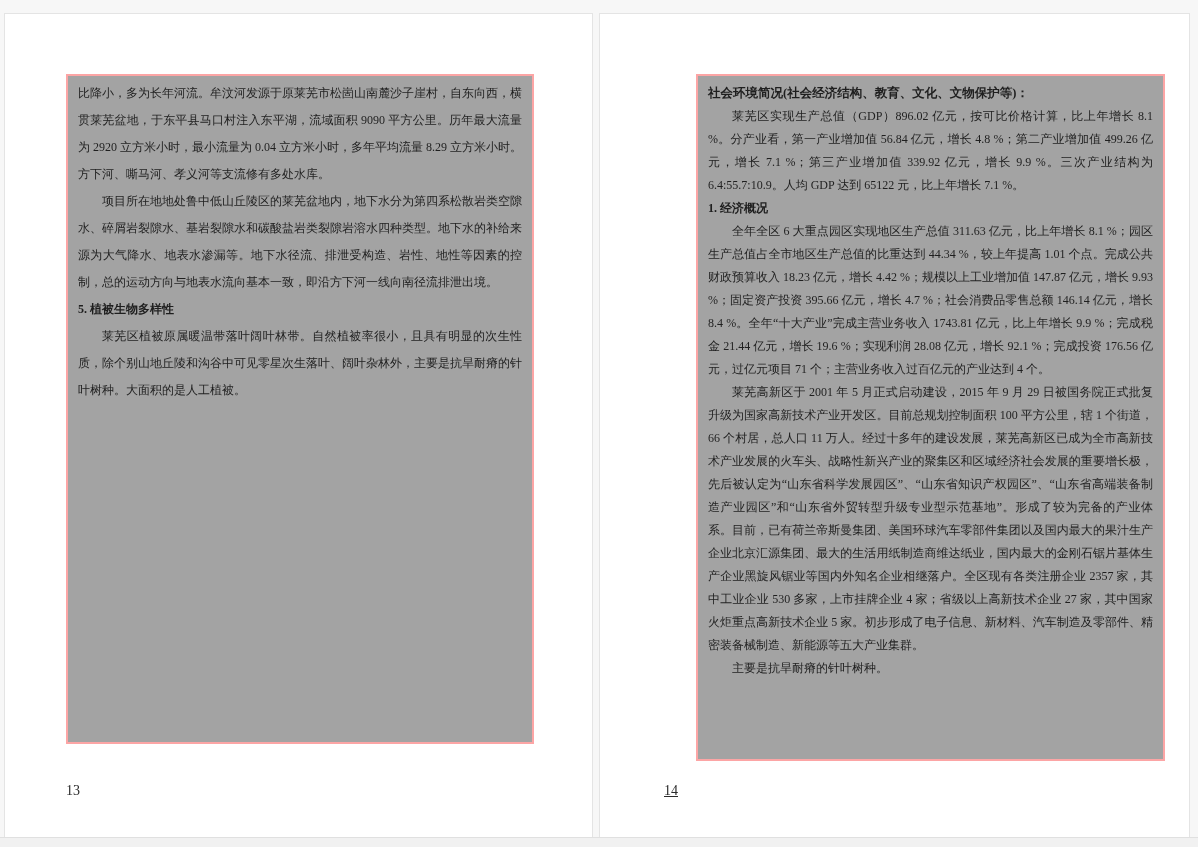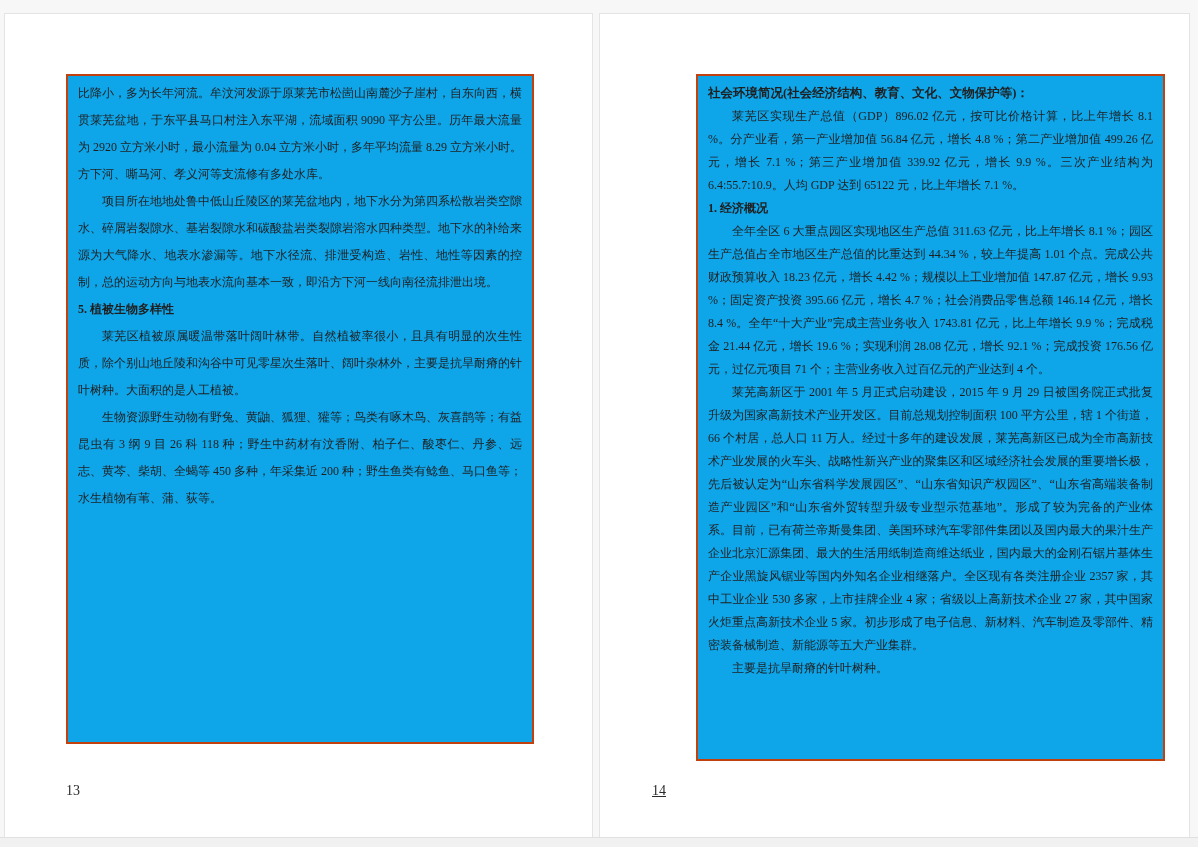--- a/index.html
+++ b/index.html
@@ -2,49 +2,48 @@
 <html><head>
 <meta charset="utf-8">
 <style>
   html,body{margin:0;padding:0;width:1198px;height:847px;overflow:hidden;
     background:#f7f7f7;font-family:"Liberation Serif","DejaVu Serif",serif;}
   .viewport{position:relative;width:1198px;height:847px;}
   .page{position:absolute;top:13px;height:825px;background:#ffffff;
     border:1px solid #e4e4e4;box-sizing:border-box;}
   .page-left{left:4px;width:589px;}
   .page-right{left:599px;width:591px;}
-  .content-box{position:absolute;box-sizing:border-box;border:2px solid #c2410c;
-    background:#0ea5e9;color:#1f1f1f;text-align:justify;}
+  .content-box{position:absolute;box-sizing:border-box;border:2px solid #fca5a5;
+    background:#a3a3a3;color:#1f1f1f;text-align:justify;}
   .box-left{left:61px;top:60px;width:468px;height:670px;
     font-size:12px;line-height:27px;padding:4px 10px;}
   .box-right{left:64px;top:60px;width:469px;height:687px;
     font-size:12px;line-height:23px;padding:6px 10px;margin-left:32px;}
   .block{margin:0;}
   .block.indent{text-indent:2em;}
   .block.heading{font-weight:bold;}
   .block.title{font-weight:bold;font-size:12.5px;}
   .page-number{position:absolute;top:769px;text-align:left;
     font-size:14px;color:#2a2a2a;}
   .page-left .page-number{left:61px;width:468px;}
-  .page-right .page-number{left:52px;width:469px;text-decoration:underline;}
+  .page-right .page-number{left:64px;width:469px;text-decoration:underline;}
   .bottom-strip{position:absolute;left:0;bottom:0;width:1198px;height:9px;
     background:#f1f1f1;border-top:1px solid #e0e0e0;}
 </style>
 </head>
 <body>
 
 <div class="viewport">
 
   <div class="page page-left">
     <div class="content-box box-left" id="page0-box">
         <p class="block paragraph">比降小，多为长年河流。牟汶河发源于原莱芜市松崮山南麓沙子崖村，自东向西，横贯莱芜盆地，于东平县马口村注入东平湖，流域面积 9090 平方公里。历年最大流量为 2920 立方米小时，最小流量为 0.04 立方米小时，多年平均流量 8.29 立方米小时。方下河、嘶马河、孝义河等支流修有多处水库。</p>
         <p class="block paragraph indent">项目所在地地处鲁中低山丘陵区的莱芜盆地内，地下水分为第四系松散岩类空隙水、碎屑岩裂隙水、基岩裂隙水和碳酸盐岩类裂隙岩溶水四种类型。地下水的补给来源为大气降水、地表水渗漏等。地下水径流、排泄受构造、岩性、地性等因素的控制，总的运动方向与地表水流向基本一致，即沿方下河一线向南径流排泄出境。</p>
         <p class="block heading">5. 植被生物多样性</p>
         <p class="block paragraph indent">莱芜区植被原属暖温带落叶阔叶林带。自然植被率很小，且具有明显的次生性质，除个别山地丘陵和沟谷中可见零星次生落叶、阔叶杂林外，主要是抗旱耐瘠的针叶树种。大面积的是人工植被。</p>
-        <p class="block paragraph indent">生物资源野生动物有野兔、黄鼬、狐狸、獾等；鸟类有啄木鸟、灰喜鹊等；有益昆虫有 3 纲 9 目 26 科 118 种；野生中药材有汶香附、柏子仁、酸枣仁、丹参、远志、黄芩、柴胡、全蝎等 450 多种，年采集近 200 种；野生鱼类有鲶鱼、马口鱼等；水生植物有苇、蒲、荻等。</p>
       </div>
     <div class="page-number">13</div>
   </div>
 
   <div class="page page-right">
     <div class="content-box box-right" id="page1-box">
         <p class="block title">社会环境简况(社会经济结构、教育、文化、文物保护等)：</p>
         <p class="block paragraph indent">莱芜区实现生产总值（GDP）896.02 亿元，按可比价格计算，比上年增长 8.1 %。分产业看，第一产业增加值 56.84 亿元，增长 4.8 %；第二产业增加值 499.26 亿元，增长 7.1 %；第三产业增加值 339.92 亿元，增长 9.9 %。三次产业结构为 6.4:55.7:10.9。人均 GDP 达到 65122 元，比上年增长 7.1 %。</p>
         <p class="block heading">1. 经济概况</p>
         <p class="block paragraph indent">全年全区 6 大重点园区实现地区生产总值 311.63 亿元，比上年增长 8.1 %；园区生产总值占全市地区生产总值的比重达到 44.34 %，较上年提高 1.01 个点。完成公共财政预算收入 18.23 亿元，增长 4.42 %；规模以上工业增加值 147.87 亿元，增长 9.93 %；固定资产投资 395.66 亿元，增长 4.7 %；社会消费品零售总额 146.14 亿元，增长 8.4 %。全年“十大产业”完成主营业务收入 1743.81 亿元，比上年增长 9.9 %；完成税金 21.44 亿元，增长 19.6 %；实现利润 28.08 亿元，增长 92.1 %；完成投资 176.56 亿元，过亿元项目 71 个；主营业务收入过百亿元的产业达到 4 个。</p>

